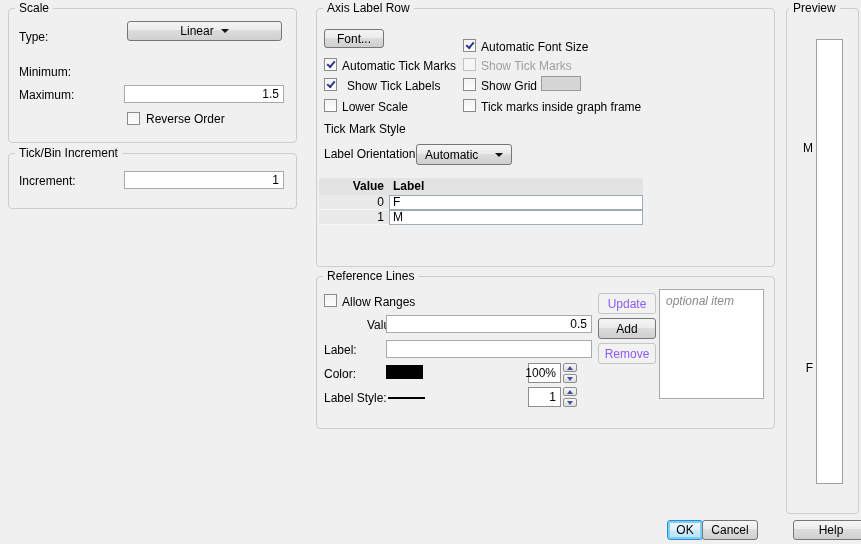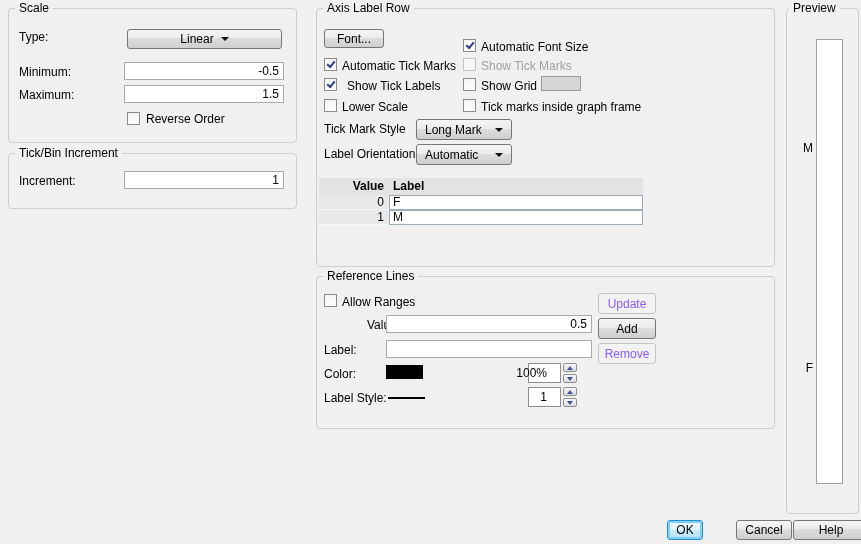--- a/index.html
+++ b/index.html
@@ -44,21 +44,21 @@
     position:absolute;box-sizing:border-box;border:1px solid #767676;border-radius:3px;
     background:linear-gradient(#f5f5f5,#ebebeb 45%,#dddddd 46%,#cfcfcf);
     display:flex;align-items:center;padding-left:8px;font-size:12px;cursor:default;
   }
   .dd .caret{position:absolute;right:8px;top:8px;width:0;height:0;
     border-left:4px solid transparent;border-right:4px solid transparent;border-top:4px solid #111;}
   .caret-inline{display:inline-block;width:0;height:0;margin-left:7px;
     border-left:4px solid transparent;border-right:4px solid transparent;border-top:4px solid #111;vertical-align:middle;}
   .swatch{position:absolute;box-sizing:border-box;}
   .spinbox{position:absolute;box-sizing:border-box;border:1px solid #8e8e8e;background:#fff;
-    text-align:right;padding:0 13px;font-size:12px;display:flex;align-items:center;justify-content:flex-end;}
+    text-align:right;padding:0 4px;font-size:12px;display:flex;align-items:center;justify-content:flex-end;}
   .spinarrows{position:absolute;display:flex;flex-direction:column;justify-content:space-between;}
   .spinbtn{width:14px;height:9px;box-sizing:border-box;border:1px solid #8e8e8e;border-radius:2px;
     background:linear-gradient(#f7f7f7,#dcdcdc);display:flex;align-items:center;justify-content:center;}
   .tri-up{width:0;height:0;border-left:3px solid transparent;border-right:3px solid transparent;border-bottom:4px solid #3f51a5;}
   .tri-down{width:0;height:0;border-left:3px solid transparent;border-right:3px solid transparent;border-top:4px solid #3f51a5;}
   .tbl{position:absolute;}
   .trow{display:flex;}
   .th{background:#e3e3e3;font-weight:bold;box-sizing:border-box;}
   .td-val{background:#e9e9e9;box-sizing:border-box;text-align:right;padding-right:5px;border-bottom:1px solid #f7f7f7;}
   .tbl .field-cell{flex:1;position:relative;border:1px solid #9eaab6;background:#fff;box-sizing:border-box;
@@ -68,26 +68,25 @@
   .axisrect{position:absolute;background:#fff;border:1px solid #a0a0a0;box-sizing:border-box;}
   .prevlabel{position:absolute;text-align:right;}
   .line-sample{position:absolute;height:2px;background:#000;}
 </style>
 </head>
 <body>
 
 <div class="group" style="left:8px;top:8px;width:287px;height:133px;">
   <span class="legend">Scale</span>
   <span class="lbl" style="left:10px;top:21px;">Type:</span>
-  <div class="btn" style="left:118px;top:20px;width:155px;height:20px;">
+  <div class="btn" style="left:118px;top:12px;width:155px;height:20px;">
     <span>Linear</span>
     <span class="caret-inline"></span>
   </div>
   <span class="lbl" style="left:10px;top:56px;">Minimum:</span>
-  <input class="field num" style="left: 115px; top: 53px; width: 160px; height: 18px;" value="-0.5">
   <span class="lbl" style="left:10px;top:79px;">Maximum:</span>
   <input class="field num" style="left: 115px; top: 76px; width: 160px; height: 18px;" value="1.5">
   <div class="cb" style="left:118px;top:103px;"></div>
   <span class="lbl" style="left:137px;top:103px;">Reverse Order</span>
 </div>
 
 <div class="group" style="left:8px;top:153px;width:287px;height:54px;">
   <span class="legend">Tick/Bin Increment</span>
   <span class="lbl" style="left:10px;top:20px;">Increment:</span>
   <input class="field num" style="left: 115px; top: 17px; width: 160px; height: 18px;" value="1">
@@ -114,24 +113,20 @@
   <span class="lbl" style="left:164px;top:70px;">Show Grid</span>
   <div class="swatch" style="left:224px;top:67px;width:40px;height:15px;background:#d6d6d6;border:1px solid #9a9a9a;"></div>
 
   <div class="cb" style="left:7px;top:90px;"></div>
   <span class="lbl" style="left:25px;top:91px;">Lower Scale</span>
 
   <div class="cb" style="left:146px;top:90px;"></div>
   <span class="lbl" style="left:164px;top:91px;">Tick marks inside graph frame</span>
 
   <span class="lbl" style="left:7px;top:113px;">Tick Mark Style</span>
-  <div class="dd" style="left:99px;top:110px;width:96px;height:21px;">
-    <span>Long Mark</span>
-    <span class="caret"></span>
-  </div>
 
   <span class="lbl" style="left:7px;top:138px;">Label Orientation</span>
   <div class="dd" style="left:99px;top:135px;width:96px;height:21px;">
     <span>Automatic</span>
     <span class="caret"></span>
   </div>
 
   <div class="tbl" style="left:2px;top:169px;width:324px;">
     <div class="trow" style="height:17px;line-height:16px;">
       <div class="th" style="width:70px;text-align:right;padding-right:5px;">Value</div>
@@ -183,24 +178,25 @@
       </div>
     <div class="spinbtn">
         <span class="tri-down"></span>
       </div>
   </div>
 
   <div class="btn disabled" style="left:281px;top:16px;width:58px;height:21px;">Update</div>
   <div class="btn" style="left:281px;top:41px;width:58px;height:21px;">Add</div>
   <div class="btn disabled" style="left:281px;top:66px;width:58px;height:21px;">Remove</div>
 
+  <div class="listbox" style="left:342px;top:12px;width:105px;height:110px;">optional item</div>
 </div>
 
 <div class="group" style="left:786px;top:8px;width:71px;height:504px;">
   <span class="legend" style="left:2px;">Preview</span>
   <div class="axisrect" style="left:29px;top:30px;width:27px;height:445px;"></div>
   <div class="prevlabel" style="left:0;top:132px;width:26px;">M</div>
   <div class="prevlabel" style="left:0;top:352px;width:26px;">F</div>
 </div>
 
 <div class="btn default" style="left:667px;top:520px;width:36px;height:20px;">OK</div>
-<div class="btn" style="left:736px;top:520px;width:56px;height:20px;">Cancel</div>
+<div class="btn" style="left:702px;top:520px;width:56px;height:20px;">Cancel</div>
 <div class="btn" style="left:793px;top:520px;width:76px;height:20px;">Help</div>
 
 </body></html>

